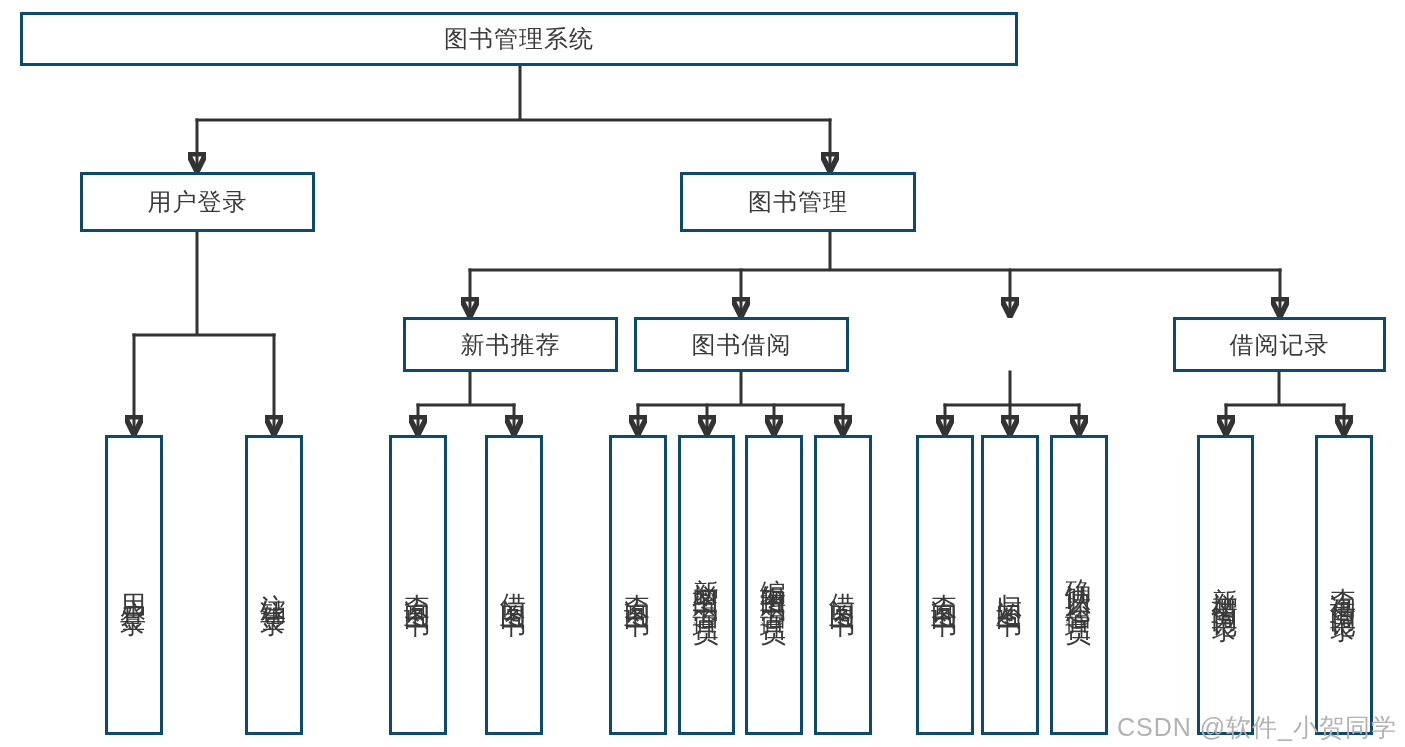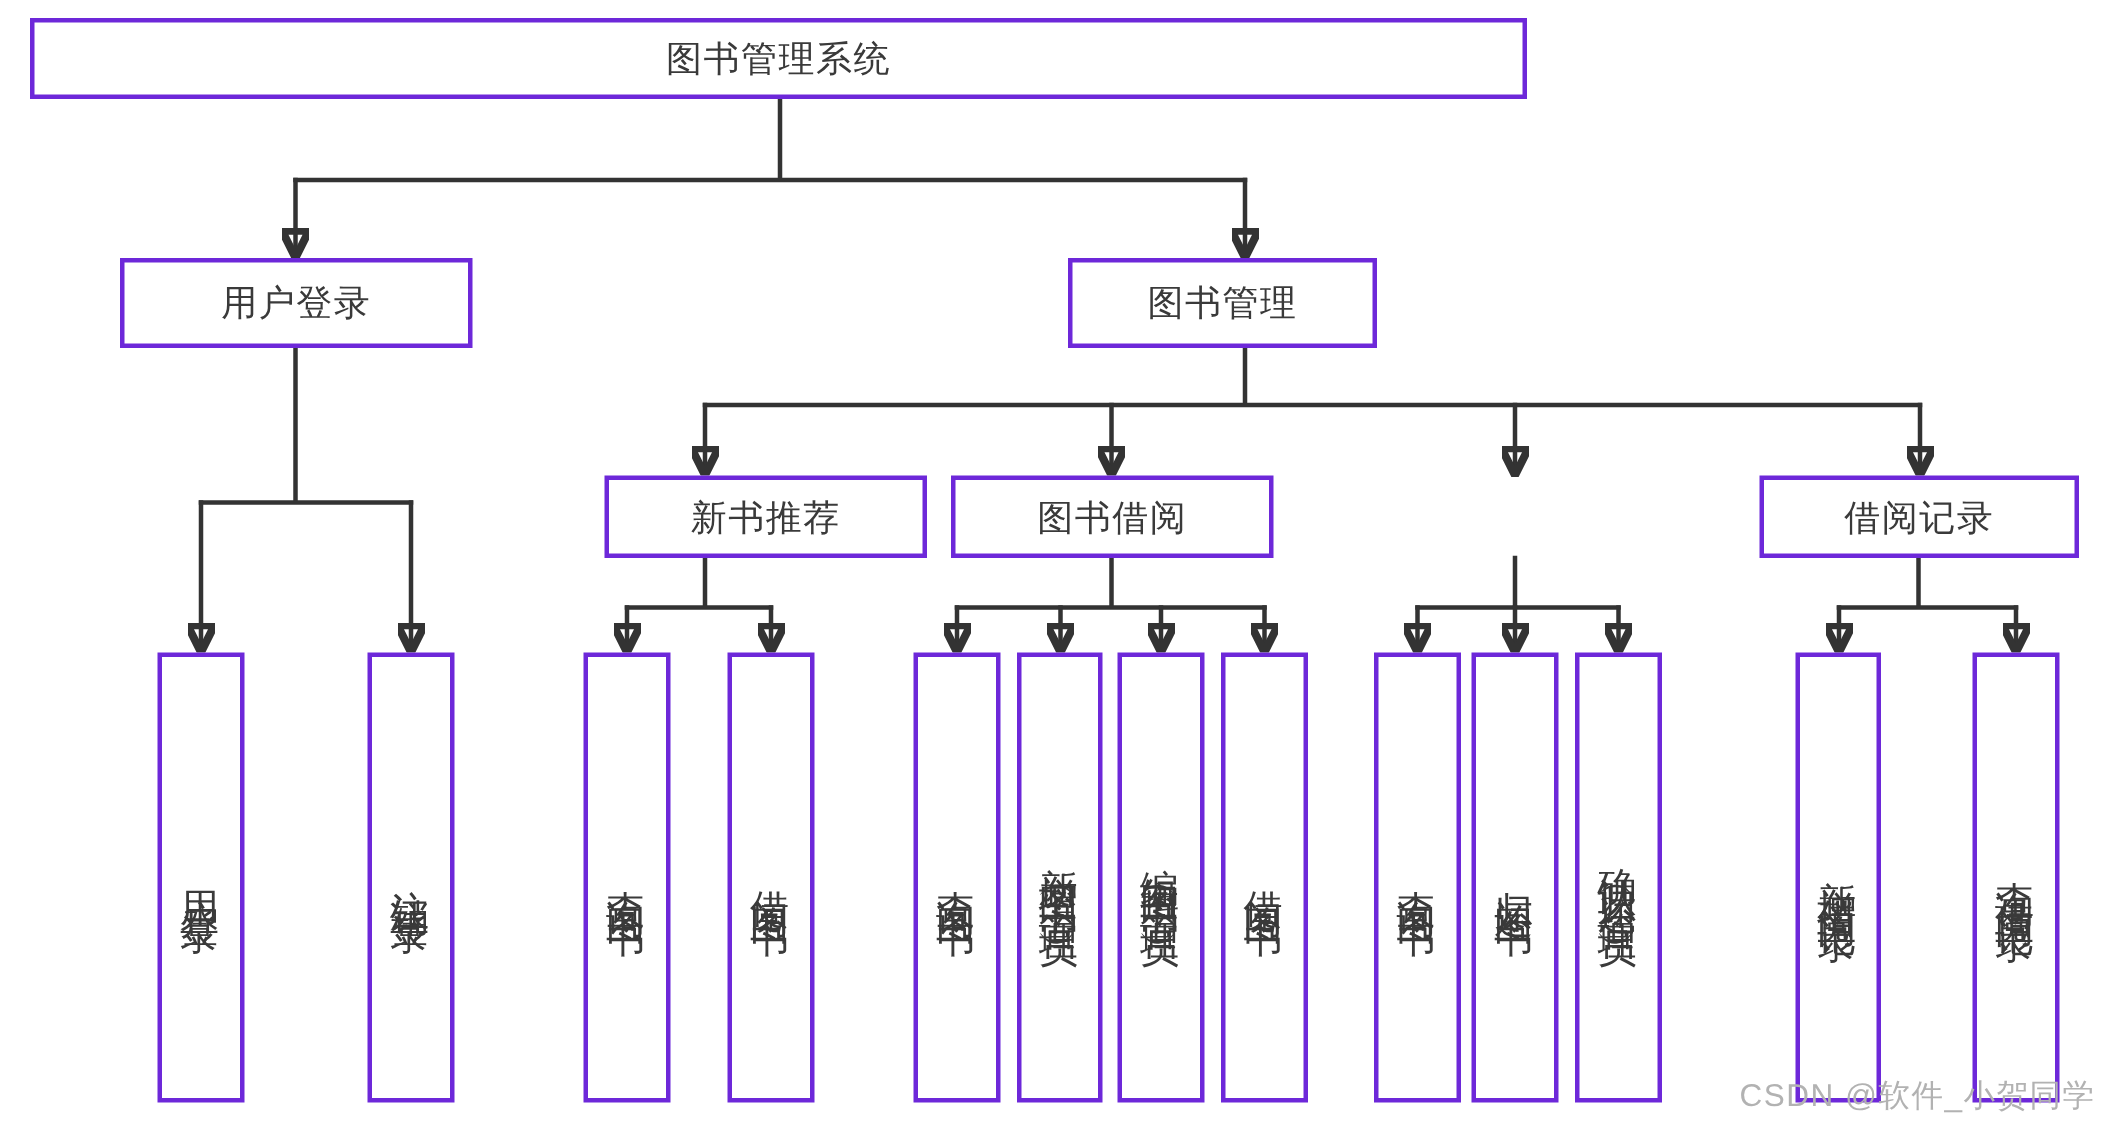--- a/index.html
+++ b/index.html
@@ -25,21 +25,21 @@
   .connectors line {
     stroke: #333333;
     stroke-width: 3;
     fill: none;
     stroke-linecap: square;
   }
   .box {
     position: absolute;
     box-sizing: border-box;
     background: #ffffff;
-    border: 3px solid #6d28d9;
+    border: 3px solid #0c4a6e;
     color: #3a3a3a;
     display: flex;
     align-items: center;
     justify-content: center;
     z-index: 2;
     white-space: nowrap;
   }
   .hbox {
     font-size: 24px;
     letter-spacing: 1px;
@@ -48,21 +48,21 @@
     writing-mode: vertical-rl;
     text-orientation: mixed;
     font-size: 26px;
     letter-spacing: 6px;
     white-space: normal;
   }
   .watermark {
     position: absolute;
     right: 8px;
     bottom: 3px;
-    font-size: 21px;
+    font-size: 25px;
     color: #b2b2b2;
     letter-spacing: 1px;
     z-index: 3;
     pointer-events: none;
   }
 </style>
 </head>
 <body>
 
 <div class="canvas">
@@ -105,21 +105,21 @@
     <line x1="1010" y1="405" x2="1010" y2="433" marker-end="url(#arrow)"></line>
     <line x1="1079" y1="405" x2="1079" y2="433" marker-end="url(#arrow)"></line>
 
     <line x1="1226" y1="405" x2="1226" y2="433" marker-end="url(#arrow)"></line>
     <line x1="1344" y1="405" x2="1344" y2="433" marker-end="url(#arrow)"></line>
   </svg>
 
   <div class="box hbox" style="left:20px; top:12px; width:998px; height:54px;">图书管理系统</div>
 
   <div class="box hbox" style="left:80px; top:172px; width:235px; height:60px;">用户登录</div>
-  <div class="box hbox" style="left:712px; top:172px; width:206px; height:60px;">图书管理</div>
+  <div class="box hbox" style="left:680px; top:172px; width:236px; height:60px;">图书管理</div>
 
   <div class="box hbox" style="left:363px; top:317px; width:215px; height:55px;margin-left:40px;">新书推荐</div>
   <div class="box hbox" style="left:634px; top:317px; width:215px; height:55px;">图书借阅</div>
   <div class="box hbox" style="left:1173px; top:317px; width:213px; height:55px;">借阅记录</div>
 
   <div class="box leaf" style="left:105px; top:435px; width:58px; height:300px;">用户登录</div>
   <div class="box leaf" style="left:245px; top:435px; width:58px; height:300px;">注销登录</div>
 
   <div class="box leaf" style="left:389px; top:435px; width:58px; height:300px;">查询图书</div>
   <div class="box leaf" style="left:485px; top:435px; width:58px; height:300px;">借阅图书</div>

